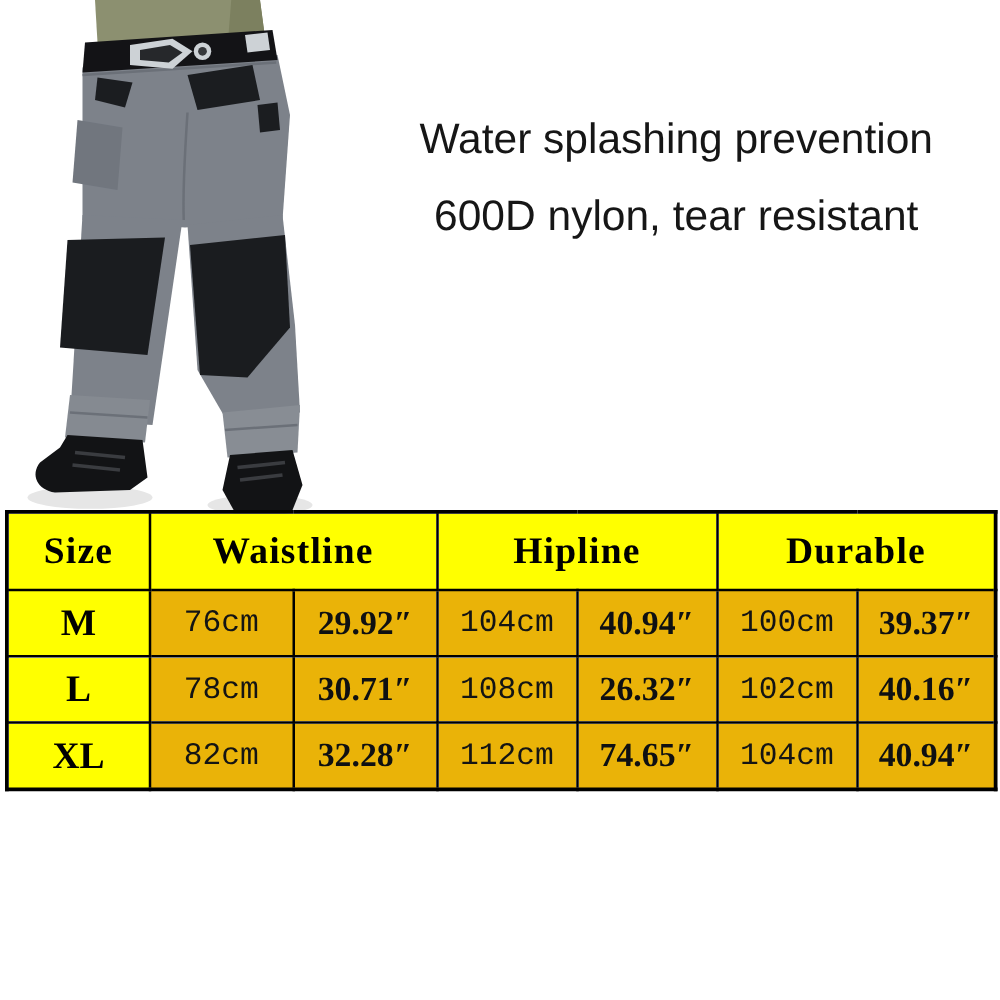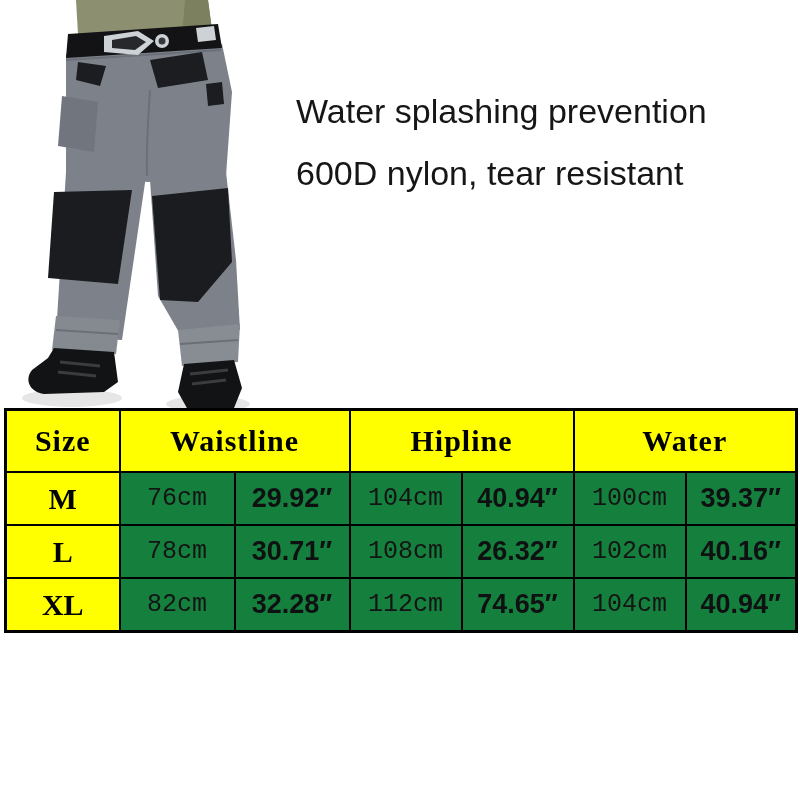--- a/index.html
+++ b/index.html
@@ -10,50 +10,50 @@
   }
   .stage{position:absolute;inset:0;width:800px;height:800px;background:#ffffff;}
 
   
   .photo{position:absolute;left:0;top:0;width:300px;height:412px;}
 
   
   .features{
     position:absolute;left:296px;top:80px;width:490px;
     font-size:34px;line-height:62px;color:#161616;
-    letter-spacing:0px;white-space:nowrap;
+    letter-spacing:0px;white-space:nowrap;text-align:center;
   }
   .feature-line{height:62px;}
 
   
   table.size-chart{
     position:absolute;left:4px;top:408px;width:791px;
     border-collapse:collapse;table-layout:fixed;
     text-align:center;border:3px solid #000;
   }
   .size-chart th,.size-chart td{
     border:2px solid #000;padding:0;vertical-align:middle;overflow:hidden;
   }
   .size-chart thead th{
     background:#ffff00;height:60px;
     font-family:Liberation Serif, serif;
     font-weight:bold;font-size:30px;color:#000;letter-spacing:1px;
   }
-  .size-chart tbody td{height:51px;background:#15803d;}
+  .size-chart tbody td{height:51px;background:#eab308;}
   .size-chart td.size-cell{
     background:#ffff00;
     font-family:"Liberation Serif",serif;
     font-weight:bold;font-size:30px;color:#000;
   }
   .size-chart td.cm-cell{
     font-family:"Liberation Mono",monospace;
     font-size:25px;color:#141414;
   }
   .size-chart td.in-cell{
-    font-family:Liberation Sans, sans-serif;
+    font-family:Liberation Serif, serif;
     font-weight:bold;font-size:27px;color:#0f1012;margin-top:29px;
   }
 </style>
 </head>
 <body>
 
 <div class="stage">
 
   <div class="photo">
     <svg width="300" height="412" viewBox="0 0 300 412">
@@ -110,21 +110,21 @@
       <col style="width:112px">
         <col style="width:112px">
         <col style="width:112px">
         <col style="width:111px">
     </colgroup>
     <thead>
       <tr>
         <th>Size</th>
         <th colspan="2">Waistline</th>
         <th colspan="2">Hipline</th>
-        <th colspan="2">Water</th>
+        <th colspan="2">Durable</th>
       </tr>
     </thead>
     <tbody>
       <tr>
         <td class="size-cell">M</td>
         <td class="cm-cell">76cm</td>
         <td class="in-cell">29.92″</td>
         <td class="cm-cell">104cm</td>
         <td class="in-cell">40.94″</td>
         <td class="cm-cell">100cm</td>

